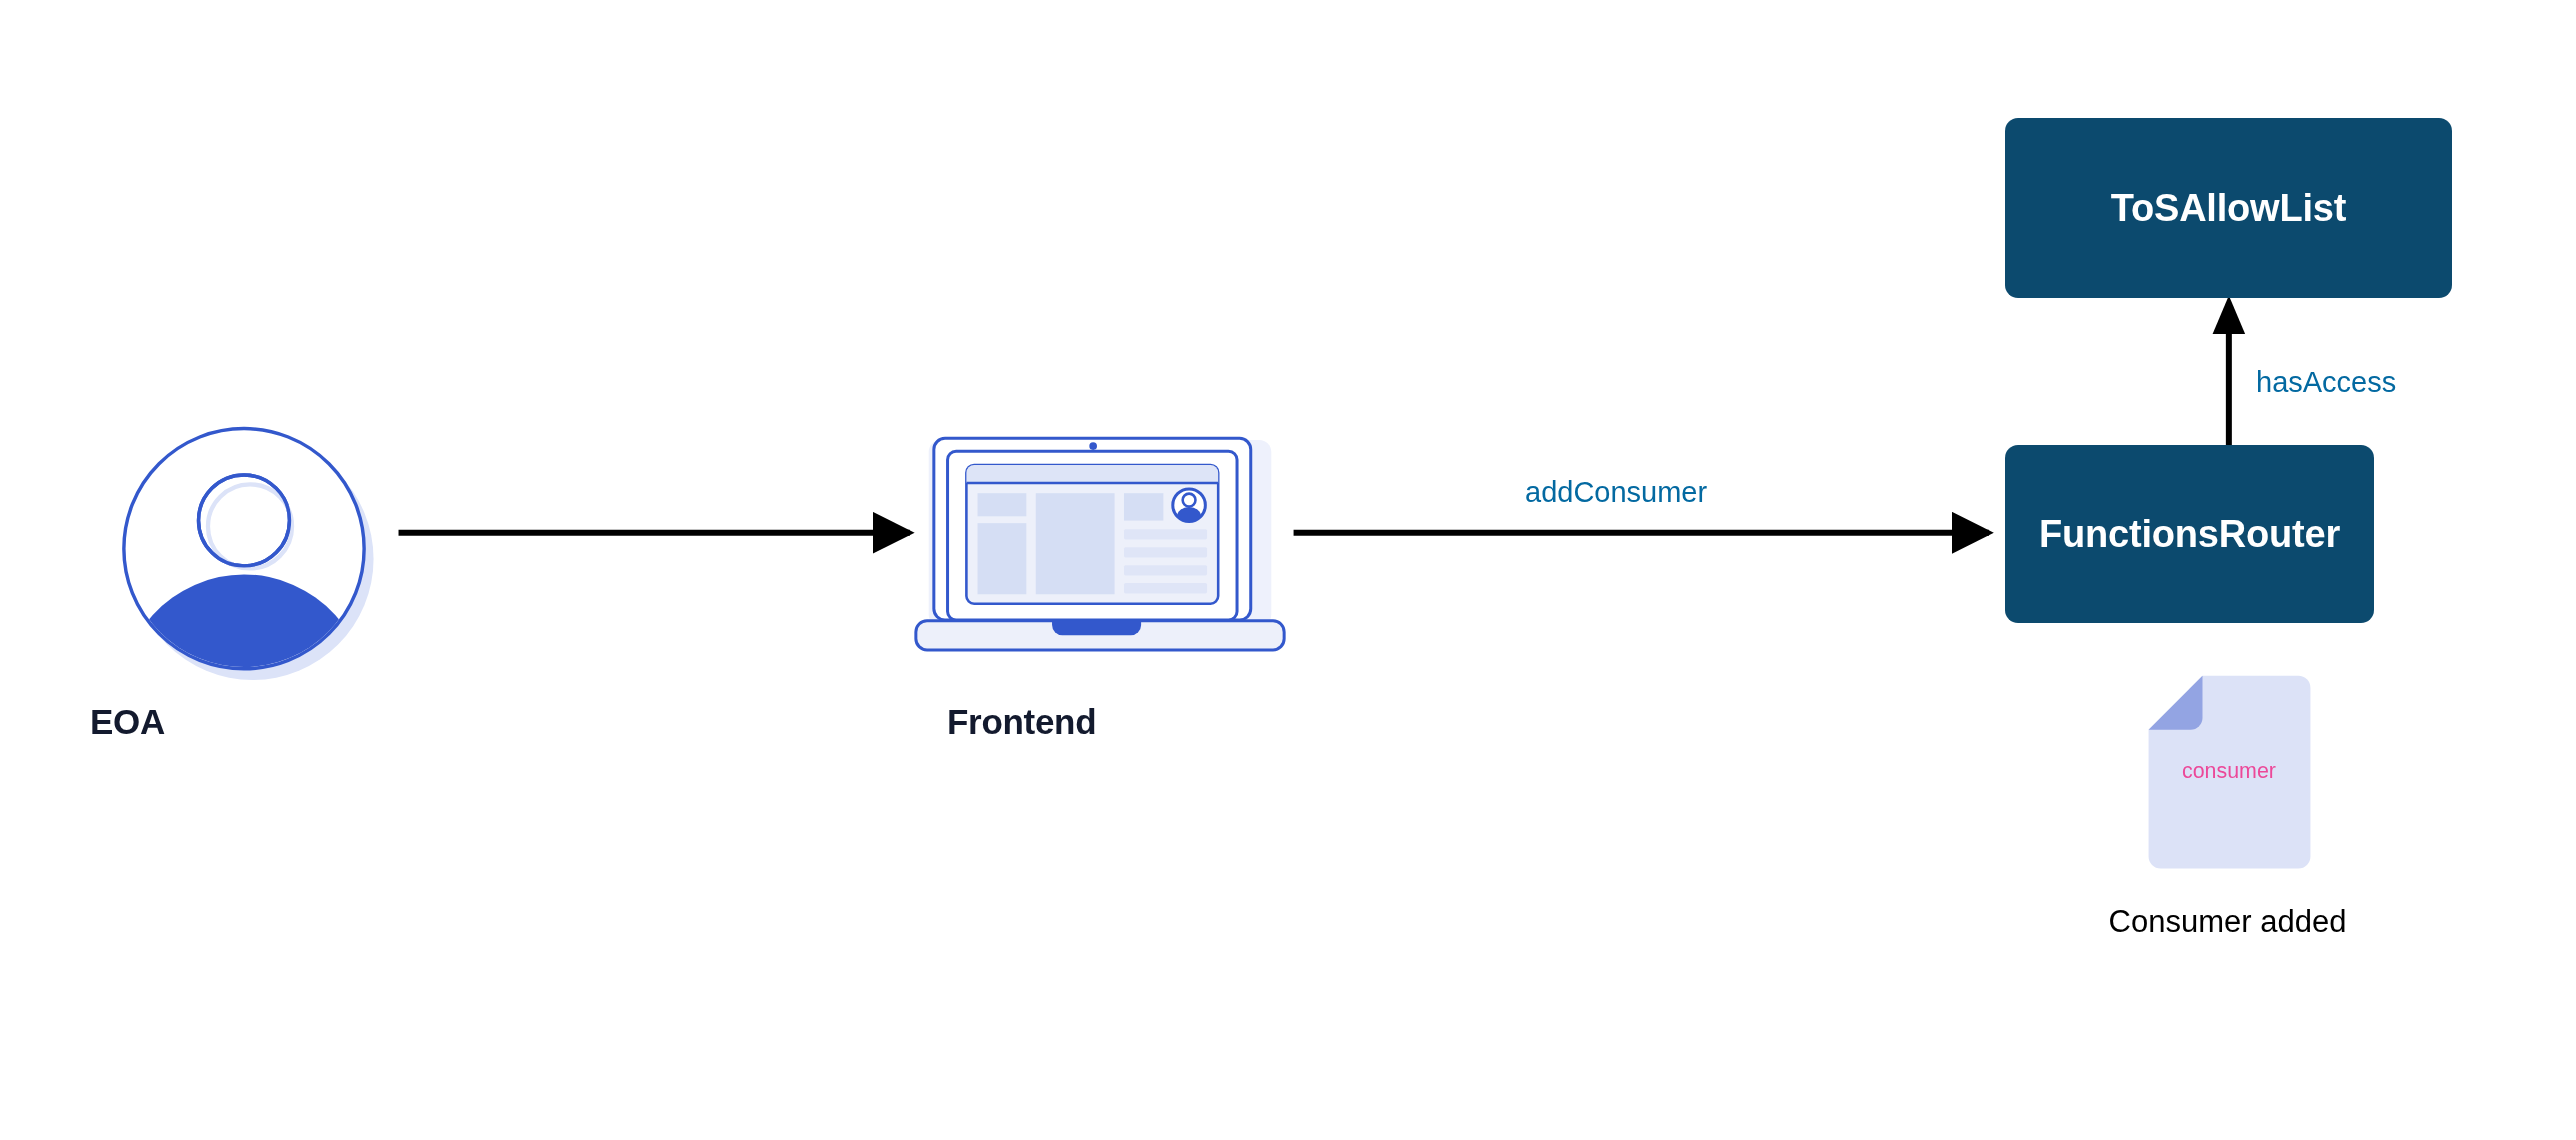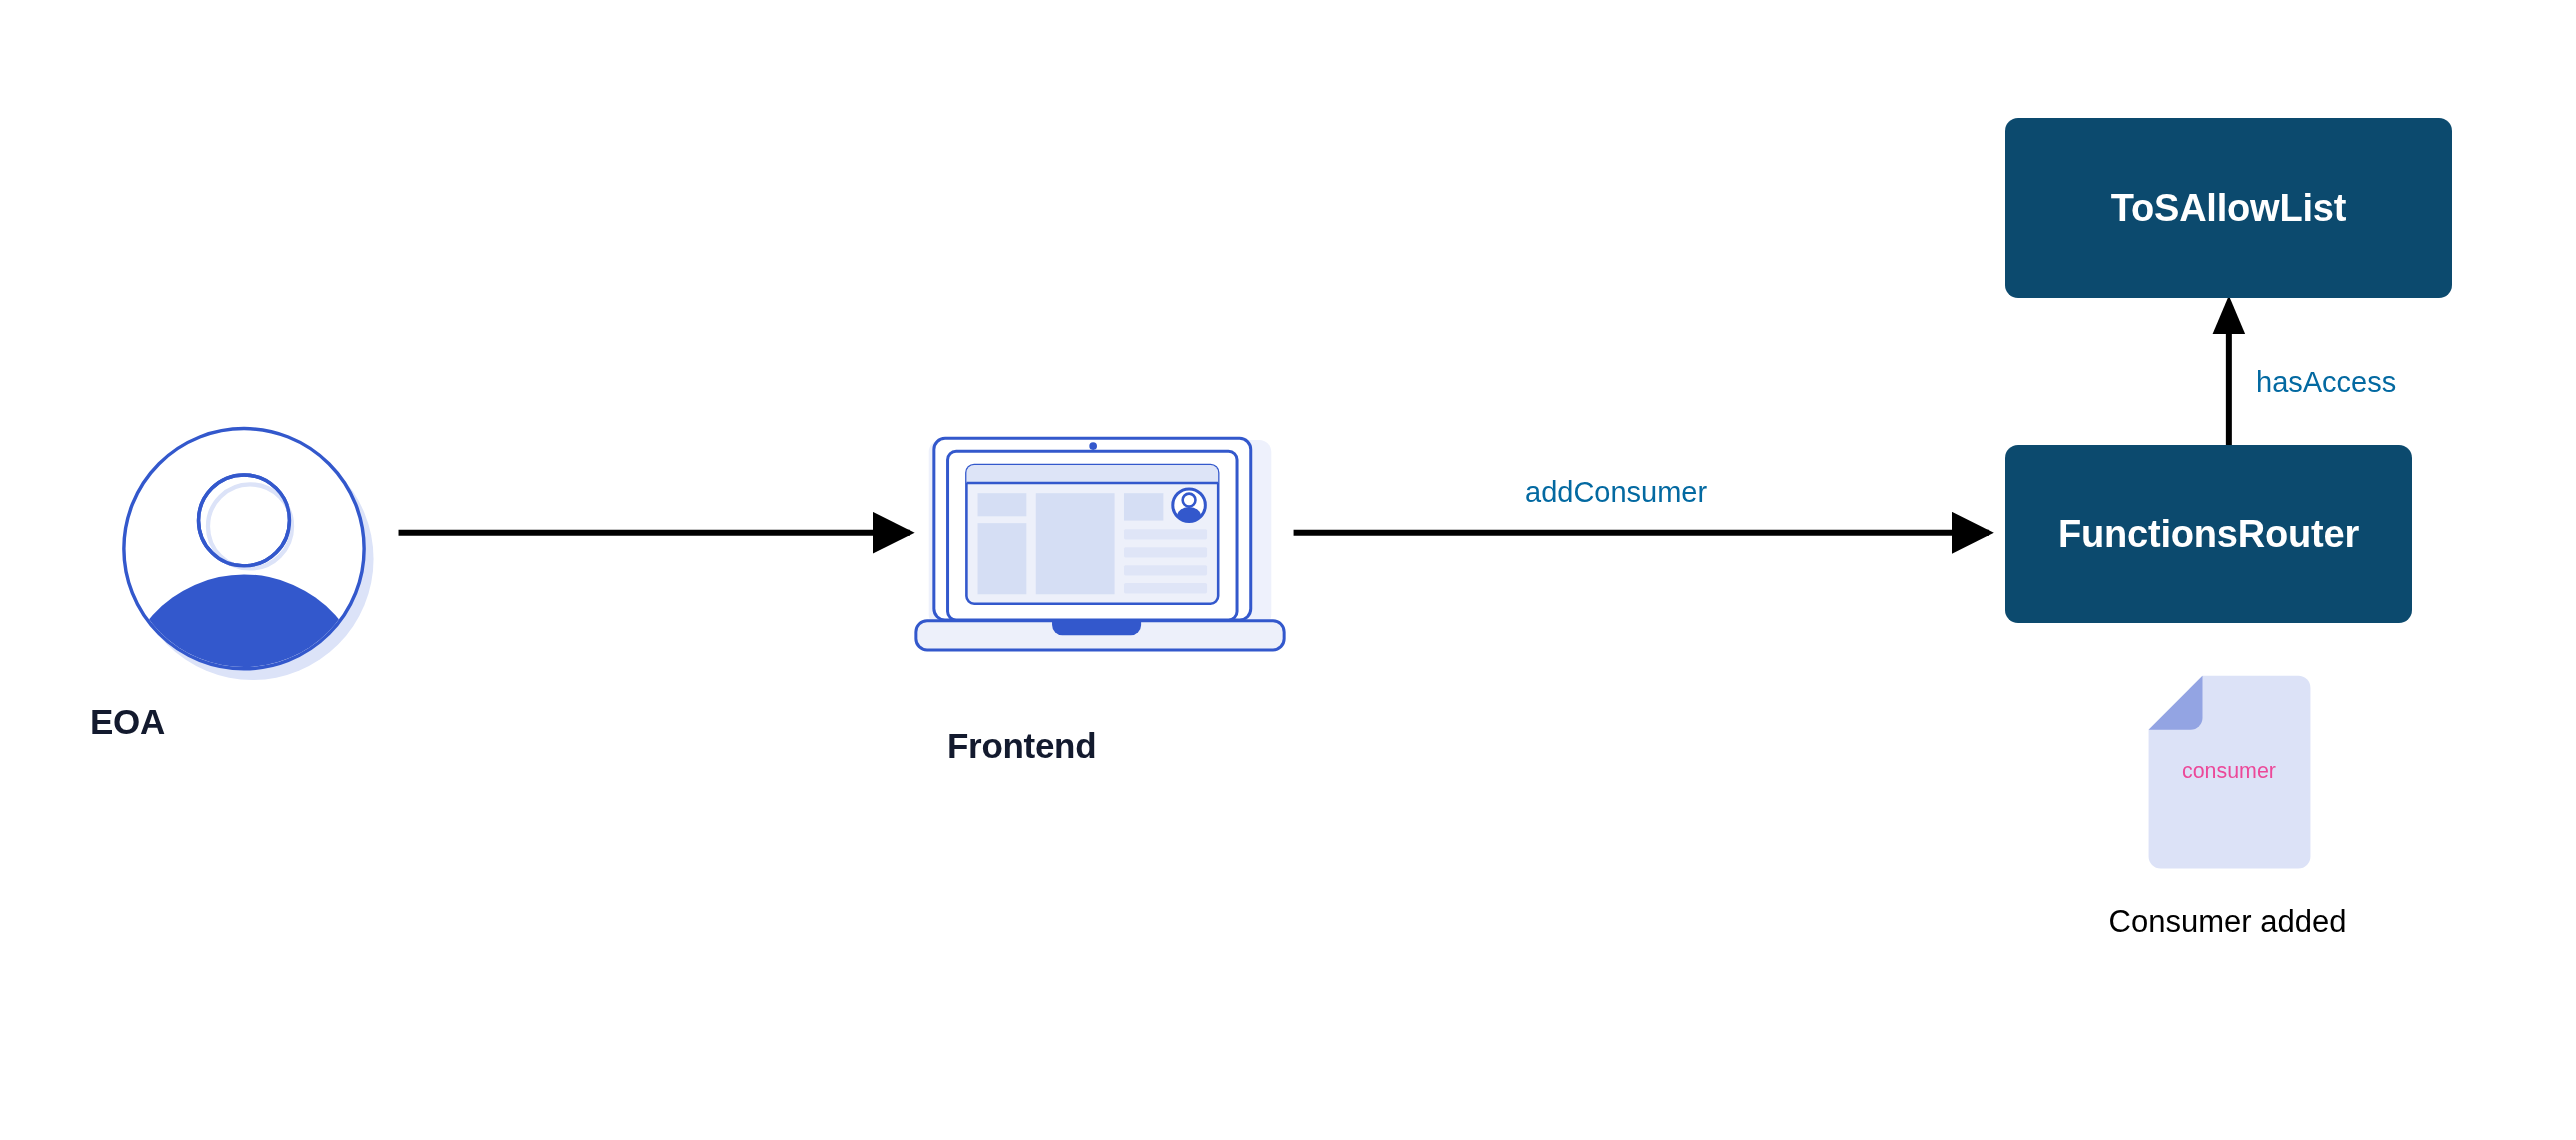--- a/index.html
+++ b/index.html
@@ -34,35 +34,35 @@
     font-size: 38px;
     font-weight: bold;
     letter-spacing: -0.2px;
     line-height: 1;
     white-space: nowrap;
   }
   #box-tos-allow-list {
     left: 2005px; top: 118px; width: 447px; height: 180px;
   }
   #box-functions-router {
-    left: 2005px; top: 445px; width: 407px; height: 178px;
+    left: 2005px; top: 445px; width: 369px; height: 178px;
   }
 
   
   .node-label {
     position: absolute;
     color: #131A2E;
     font-size: 35px;
     font-weight: bold;
     letter-spacing: -0.3px;
     white-space: nowrap;
     line-height: 1;
   }
   #label-eoa { left: 90px; top: 704px; width: 308px; }
-  #label-frontend { left: 947px; top: 728px; width: 308px; }
+  #label-frontend { left: 947px; top: 704px; width: 308px; }
 
   
   .edge-label {
     position: absolute;
     color: #0369a1;
     font-size: 29px;
     font-weight: normal;
     white-space: nowrap;
     line-height: 1;
   }

